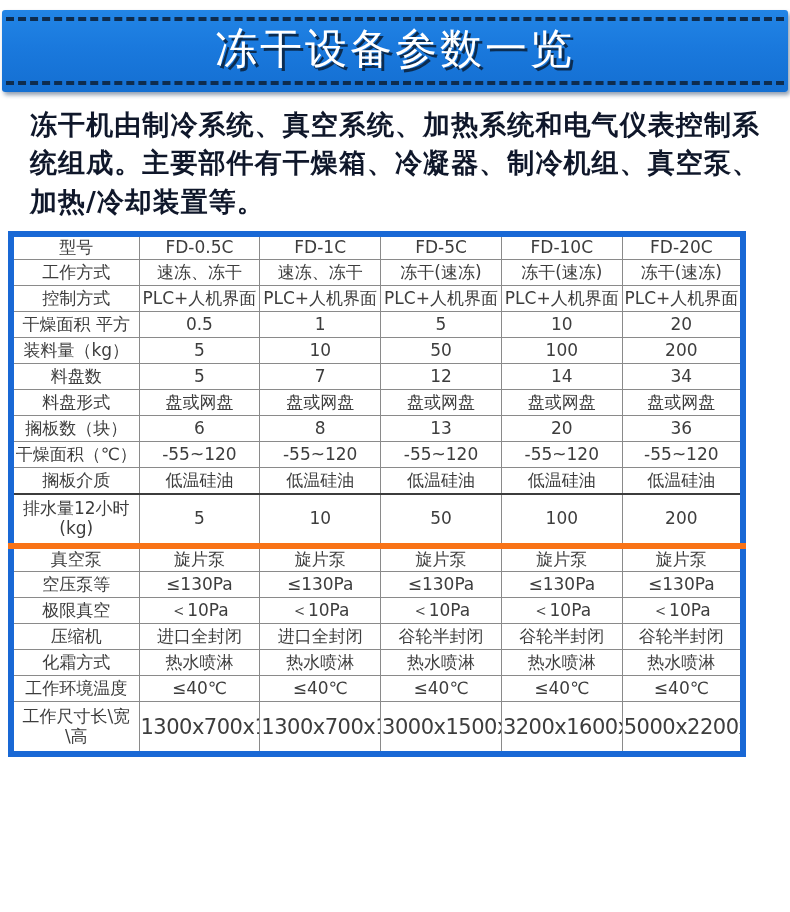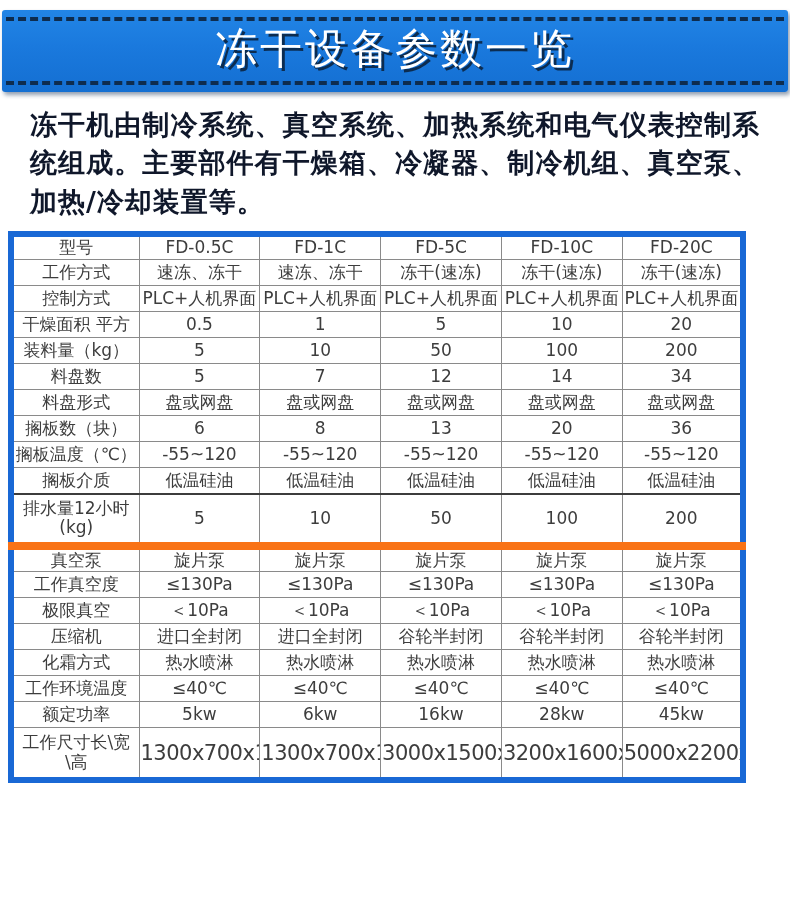--- a/index.html
+++ b/index.html
@@ -66,21 +66,21 @@
     white-space: pre-line;
     overflow: hidden;
     line-height: 1.15;
     color: #3d3d3d;
   }
   .spec-table col.label-col { width: 128px; }
   .row-label { color: #262626; }
   tr.tall th, tr.tall td { height: 52px; }
   tr.thick th, tr.thick td {
     border-top: 2px solid #3c3c3c;
-    border-bottom: 8px solid #f97316;
+    border-bottom: 6px solid #f97316;
   }
   tr.wide td.cell-value { font-size: 21px; letter-spacing: -0.5px; margin-left: 32px; }
   .c-dark { color: #3d3d3d; }
   .c-blue { color: #2e75b6; }
   .c-navy { color: #17365d; }
 </style>
 </head>
 <body>
 
 <div>
@@ -163,21 +163,21 @@
         </tr>
         <tr>
           <th class="row-label">搁板数（块）</th>
           <td class="cell-value c-blue">6</td>
           <td class="cell-value c-blue">8</td>
           <td class="cell-value c-blue">13</td>
           <td class="cell-value c-blue">20</td>
           <td class="cell-value c-blue">36</td>
         </tr>
         <tr>
-          <th class="row-label">搁板温度（℃）</th>
+          <th class="row-label">干燥面积（℃）</th>
           <td class="cell-value c-blue">-55~120</td>
           <td class="cell-value c-blue">-55~120</td>
           <td class="cell-value c-blue">-55~120</td>
           <td class="cell-value c-blue">-55~120</td>
           <td class="cell-value c-blue">-55~120</td>
         </tr>
         <tr>
           <th class="row-label">搁板介质</th>
           <td class="cell-value c-dark">低温硅油</td>
           <td class="cell-value c-dark">低温硅油</td>
@@ -196,21 +196,21 @@
         </tr>
         <tr>
           <th class="row-label">真空泵</th>
           <td class="cell-value c-dark">旋片泵</td>
           <td class="cell-value c-dark">旋片泵</td>
           <td class="cell-value c-dark">旋片泵</td>
           <td class="cell-value c-dark">旋片泵</td>
           <td class="cell-value c-dark">旋片泵</td>
         </tr>
         <tr>
-          <th class="row-label">工作真空度</th>
+          <th class="row-label">空压泵等</th>
           <td class="cell-value c-blue">≤130Pa</td>
           <td class="cell-value c-blue">≤130Pa</td>
           <td class="cell-value c-blue">≤130Pa</td>
           <td class="cell-value c-blue">≤130Pa</td>
           <td class="cell-value c-blue">≤130Pa</td>
         </tr>
         <tr>
           <th class="row-label">极限真空</th>
           <td class="cell-value c-blue">＜10Pa</td>
           <td class="cell-value c-blue">＜10Pa</td>
@@ -234,28 +234,20 @@
           <td class="cell-value c-dark">热水喷淋</td>
           <td class="cell-value c-dark">热水喷淋</td>
         </tr>
         <tr>
           <th class="row-label">工作环境温度</th>
           <td class="cell-value c-dark">≤40℃</td>
           <td class="cell-value c-dark">≤40℃</td>
           <td class="cell-value c-dark">≤40℃</td>
           <td class="cell-value c-dark">≤40℃</td>
           <td class="cell-value c-dark">≤40℃</td>
-        </tr>
-        <tr>
-          <th class="row-label">额定功率</th>
-          <td class="cell-value c-blue">5kw</td>
-          <td class="cell-value c-blue">6kw</td>
-          <td class="cell-value c-blue">16kw</td>
-          <td class="cell-value c-blue">28kw</td>
-          <td class="cell-value c-blue">45kw</td>
         </tr>
         <tr class="tall wide">
           <th class="row-label">工作尺寸长\宽
 \高</th>
           <td class="cell-value c-dark">1300x700x1700</td>
           <td class="cell-value c-dark">1300x700x1700</td>
           <td class="cell-value c-dark">3000x1500x1800</td>
           <td class="cell-value c-dark">3200x1600x2000</td>
           <td class="cell-value c-dark">5000x2200x2500</td>
         </tr>

